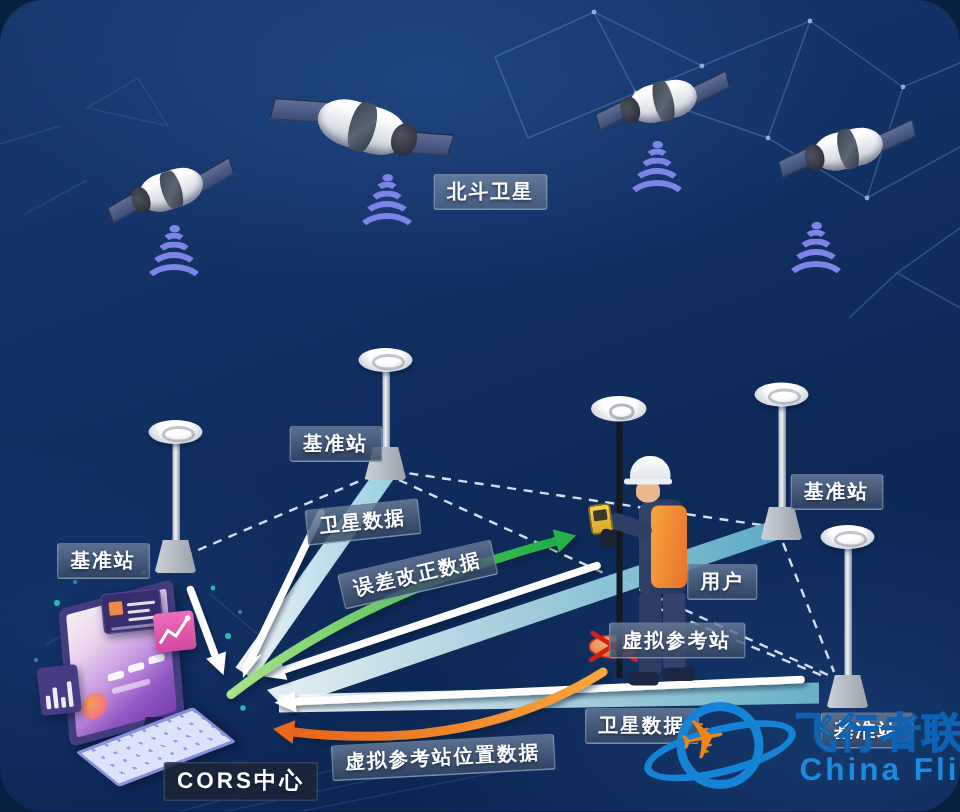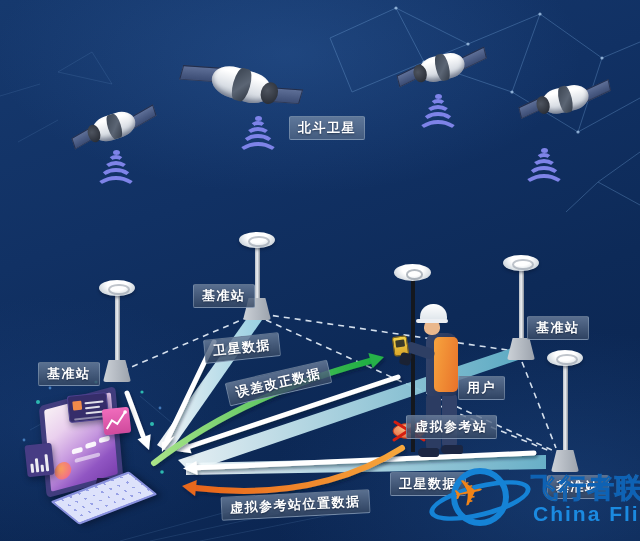--- a/index.html
+++ b/index.html
@@ -2,21 +2,21 @@
 <html><head>
 <meta charset="utf-8">
 <style>
   html,body{margin:0;padding:0;background:#08203f;}
   .stage{position:relative;width:640px;height:541px;overflow:hidden;
     font-family:"Liberation Sans",sans-serif;
     background:
       radial-gradient(ellipse 420px 200px at 45% 10%, rgba(62,115,185,.28), transparent 70%),
       radial-gradient(ellipse 420px 240px at 88% 92%, rgba(45,100,170,.30), transparent 70%),
       radial-gradient(ellipse 300px 180px at 8% 78%, rgba(35,80,150,.22), transparent 70%),
-      linear-gradient(160deg,#16396e 0%,#113164 35%,#0d2a58 62%,#0a234e 100%);}
+      linear-gradient(160deg,#16396e 0%,#113164 35%,#0d2a58 62%,#0a234e 100%); border-radius: 29px;}
   .stage *{position:absolute;box-sizing:border-box;}
   svg{display:block}
   i{display:block;font-style:normal}
 
   
   .sat{transform:rotate(var(--rot));}
   .sat .panel{top:35%;height:28%;width:37%;background:linear-gradient(180deg,#5e6f97,#3c4d75);
      border:1px solid rgba(18,28,52,.65);transform:skewY(-12deg);}
   .sat .pl{left:0}.sat .pr{right:0}
   .sat .body{left:25%;width:50%;top:20%;height:58%;
@@ -361,20 +361,21 @@
   <div class="tag" style="left:193px;top:284px">基准站</div>
   <div class="tag" style="left:204px;top:336px;transform:rotate(-6deg)">卫星数据</div>
   <div class="tag" style="left:38px;top:362px">基准站</div>
   <div class="tag" style="left:226px;top:371px;transform:rotate(-13deg)">误差改正数据</div>
   <div class="tag" style="left:458px;top:376px">用户</div>
   <div class="tag" style="left:527px;top:316px">基准站</div>
   <div class="tag" style="left:406px;top:415px">虚拟参考站</div>
   <div class="tag" style="left:390px;top:472px">卫星数据</div>
   <div class="tag" style="left:547px;top:475px">基准站</div>
   <div class="tag" style="left:221px;top:493px;transform:rotate(-3deg)">虚拟参考站位置数据</div>
+  <div class="tag dark" style="left:109px;top:508px">CORS中心</div>
 
   <div class="logo">
     <i class="ring"></i>
     <i class="globe"></i>
     <span class="plane">✈</span>
     <div class="cn">飞行者联盟</div>
     <div class="en">China Flier</div>
   </div>
 
 </div>

